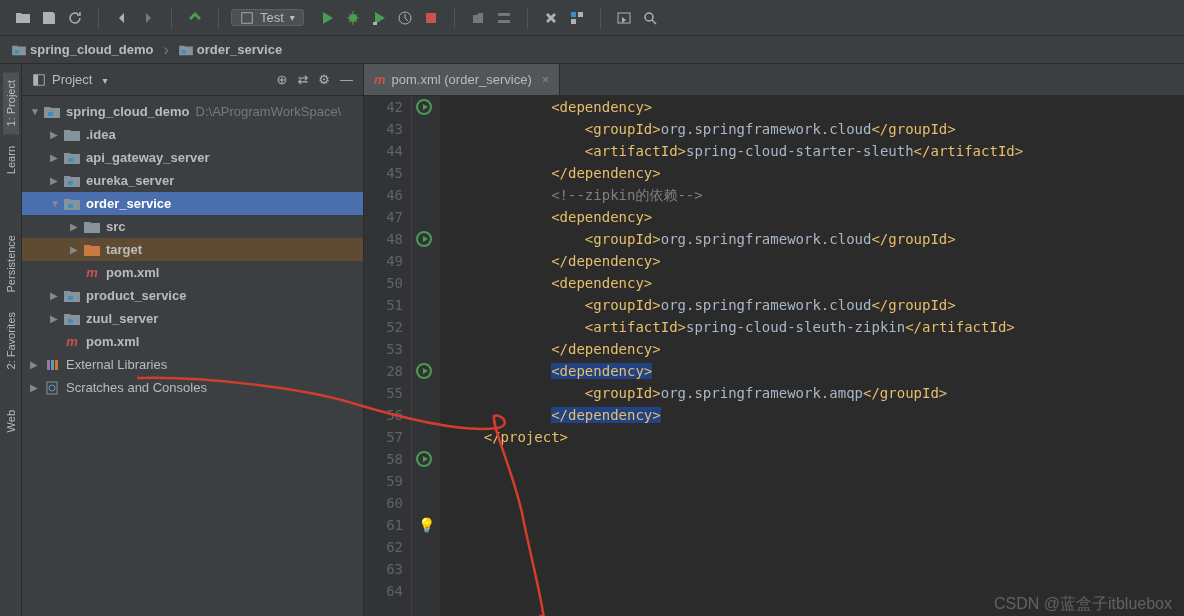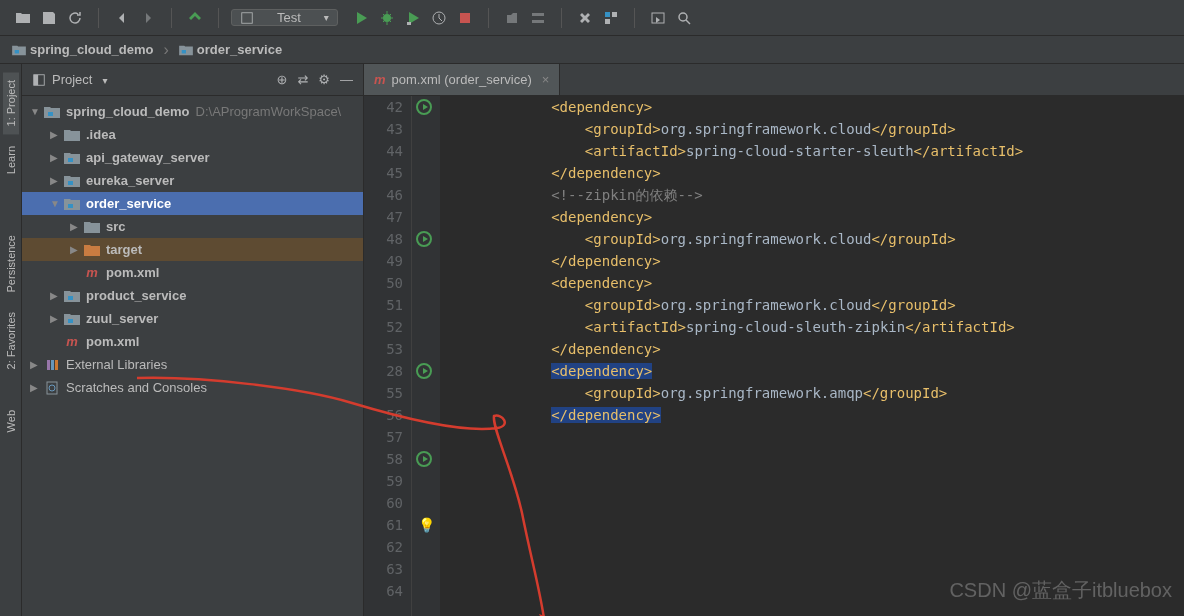--- a/index.html
+++ b/index.html
@@ -2,21 +2,21 @@
 <html><head>
 <meta charset="utf-8">
 <style>
 * { margin: 0; padding: 0; box-sizing: border-box; }
 body { font-family: "Segoe UI", Arial, sans-serif; font-size: 13px; background: #3c3f41; color: #bbbbbb; width: 1184px; height: 616px; overflow: hidden; position: relative; }
 .toolbar { height: 36px; background: #3c3f41; border-bottom: 1px solid #2b2b2b; display: flex; align-items: center; padding: 0 8px; gap: 4px; }
 .toolbar-section { display: flex; align-items: center; gap: 4px; padding: 0 4px; }
 .toolbar-divider { width: 1px; height: 20px; background: #555; margin: 0 4px; }
 .toolbar-icon { width: 22px; height: 22px; display: flex; align-items: center; justify-content: center; color: #afb1b3; cursor: pointer; }
 .toolbar-icon svg { width: 16px; height: 16px; }
-.run-config { display: flex; align-items: center; background: #4c5052; border: 1px solid #5e6060; border-radius: 3px; padding: 0 8px; gap: 23px; }
+.run-config { display: flex; align-items: center; background: #4c5052; border: 1px solid #5e6060; border-radius: 3px; padding: 0 8px; gap: 6px; }
 .breadcrumb { height: 28px; background: #3c3f41; border-bottom: 1px solid #2b2b2b; display: flex; align-items: center; padding: 0 12px; gap: 6px; }
 .breadcrumb-item { display: flex; align-items: center; gap: 4px; color: #bbbbbb; }
 .breadcrumb-sep::before { content: "›"; color: #777; margin: 0 4px; font-size: 16px; }
 .folder-icon { width: 14px; height: 12px; display: inline-block; }
 .main { display: flex; height: 552px; position: relative; }
 .left-rail { width: 22px; background: #3c3f41; border-right: 1px solid #2b2b2b; display: flex; flex-direction: column; align-items: center; padding-top: 8px; }
 .rail-tab { writing-mode: vertical-rl; transform: rotate(180deg); padding: 8px 2px; font-size: 11px; color: #bbbbbb; cursor: pointer; margin-bottom: 4px; display: flex; align-items: center; gap: 4px; }
 .rail-tab.active { background: #4e5254; }
 .project-panel { width: 342px; background: #3c3f41; border-right: 1px solid #2b2b2b; display: flex; flex-direction: column; }
 .panel-header { height: 32px; display: flex; align-items: center; justify-content: space-between; padding: 0 10px; border-bottom: 1px solid #2b2b2b; }
@@ -41,21 +41,21 @@
 .gutter-run { width: 16px; height: 16px; position: absolute; left: 4px; border: 2px solid #499c54; border-radius: 50%; display: flex; align-items: center; justify-content: center; }
 .gutter-run::after { content: ""; border-left: 5px solid #499c54; border-top: 3px solid transparent; border-bottom: 3px solid transparent; margin-left: 2px; }
 .bulb { position: absolute; left: 6px; color: #f0a732; font-size: 14px; }
 .code { flex: 1; padding-left: 10px; line-height: 22px; color: #a9b7c6; }
 .code-line { white-space: pre; }
 .tag { color: #e8bf6a; }
 .text { color: #a9b7c6; }
 .comment { color: #808080; }
 .hl { background: #214283; }
 .annotation-svg { position: absolute; top: 64px; left: 22px; pointer-events: none; z-index: 100; }
-.watermark { position: absolute; bottom: 12px; right: 12px; color: rgba(200,200,200,0.35); font-size: 20px; font-family: sans-serif; }
+.watermark { position: absolute; bottom: 1px; right: 12px; color: rgba(200,200,200,0.35); font-size: 16px; font-family: sans-serif; }
 .dropdown-arrow::after { content: "▾"; font-size: 10px; margin-left: 4px; }
 </style>
 </head>
 <body>
 
 <div class="toolbar">
   <div class="toolbar-section">
     <span class="toolbar-icon">
         <svg viewBox="0 0 16 16">
           <path fill="#afb1b3" d="M1 3h5l1 1h8v9H1z"></path>
@@ -444,20 +444,21 @@
           <div class="code-line"></div>
           <div class="code-line"></div>
           <div class="code-line">            <span class="tag">&lt;dependency&gt;</span></div>
           <div class="code-line">                <span class="tag">&lt;groupId&gt;</span><span class="text">org.springframework.cloud</span><span class="tag">&lt;/groupId&gt;</span></div>
           <div class="code-line">                <span class="tag">&lt;artifactId&gt;</span><span class="text">spring-cloud-sleuth-zipkin</span><span class="tag">&lt;/artifactId&gt;</span></div>
           <div class="code-line">            <span class="tag">&lt;/dependency&gt;</span></div>
           <div class="code-line">            <span class="tag hl">&lt;dependency&gt;</span></div>
           <div class="code-line">                <span class="tag">&lt;groupId&gt;</span><span class="text">org.springframework.amqp</span><span class="tag">&lt;/groupId&gt;</span></div>
           <div class="code-line">            <span class="tag hl">&lt;/dependency&gt;</span></div>
           <div class="code-line"></div>
+          <div class="code-line">    <span class="tag">&lt;/project&gt;</span></div>
         </div>
     </div>
   </div>
 
   <svg class="annotation-svg" width="1162" height="552">
     <path d="M 115 250 C 180 248 280 260 330 275 C 380 290 440 305 475 300 C 490 298 480 285 472 288 C 470 300 490 340 500 385 C 510 435 520 470 523 498" stroke="#d43c2e" stroke-width="2.5" fill="none"></path>
     <path d="M 523 498 l -6 -12 l 12 4 z" fill="#d43c2e"></path>
   </svg>
 </div>
 

